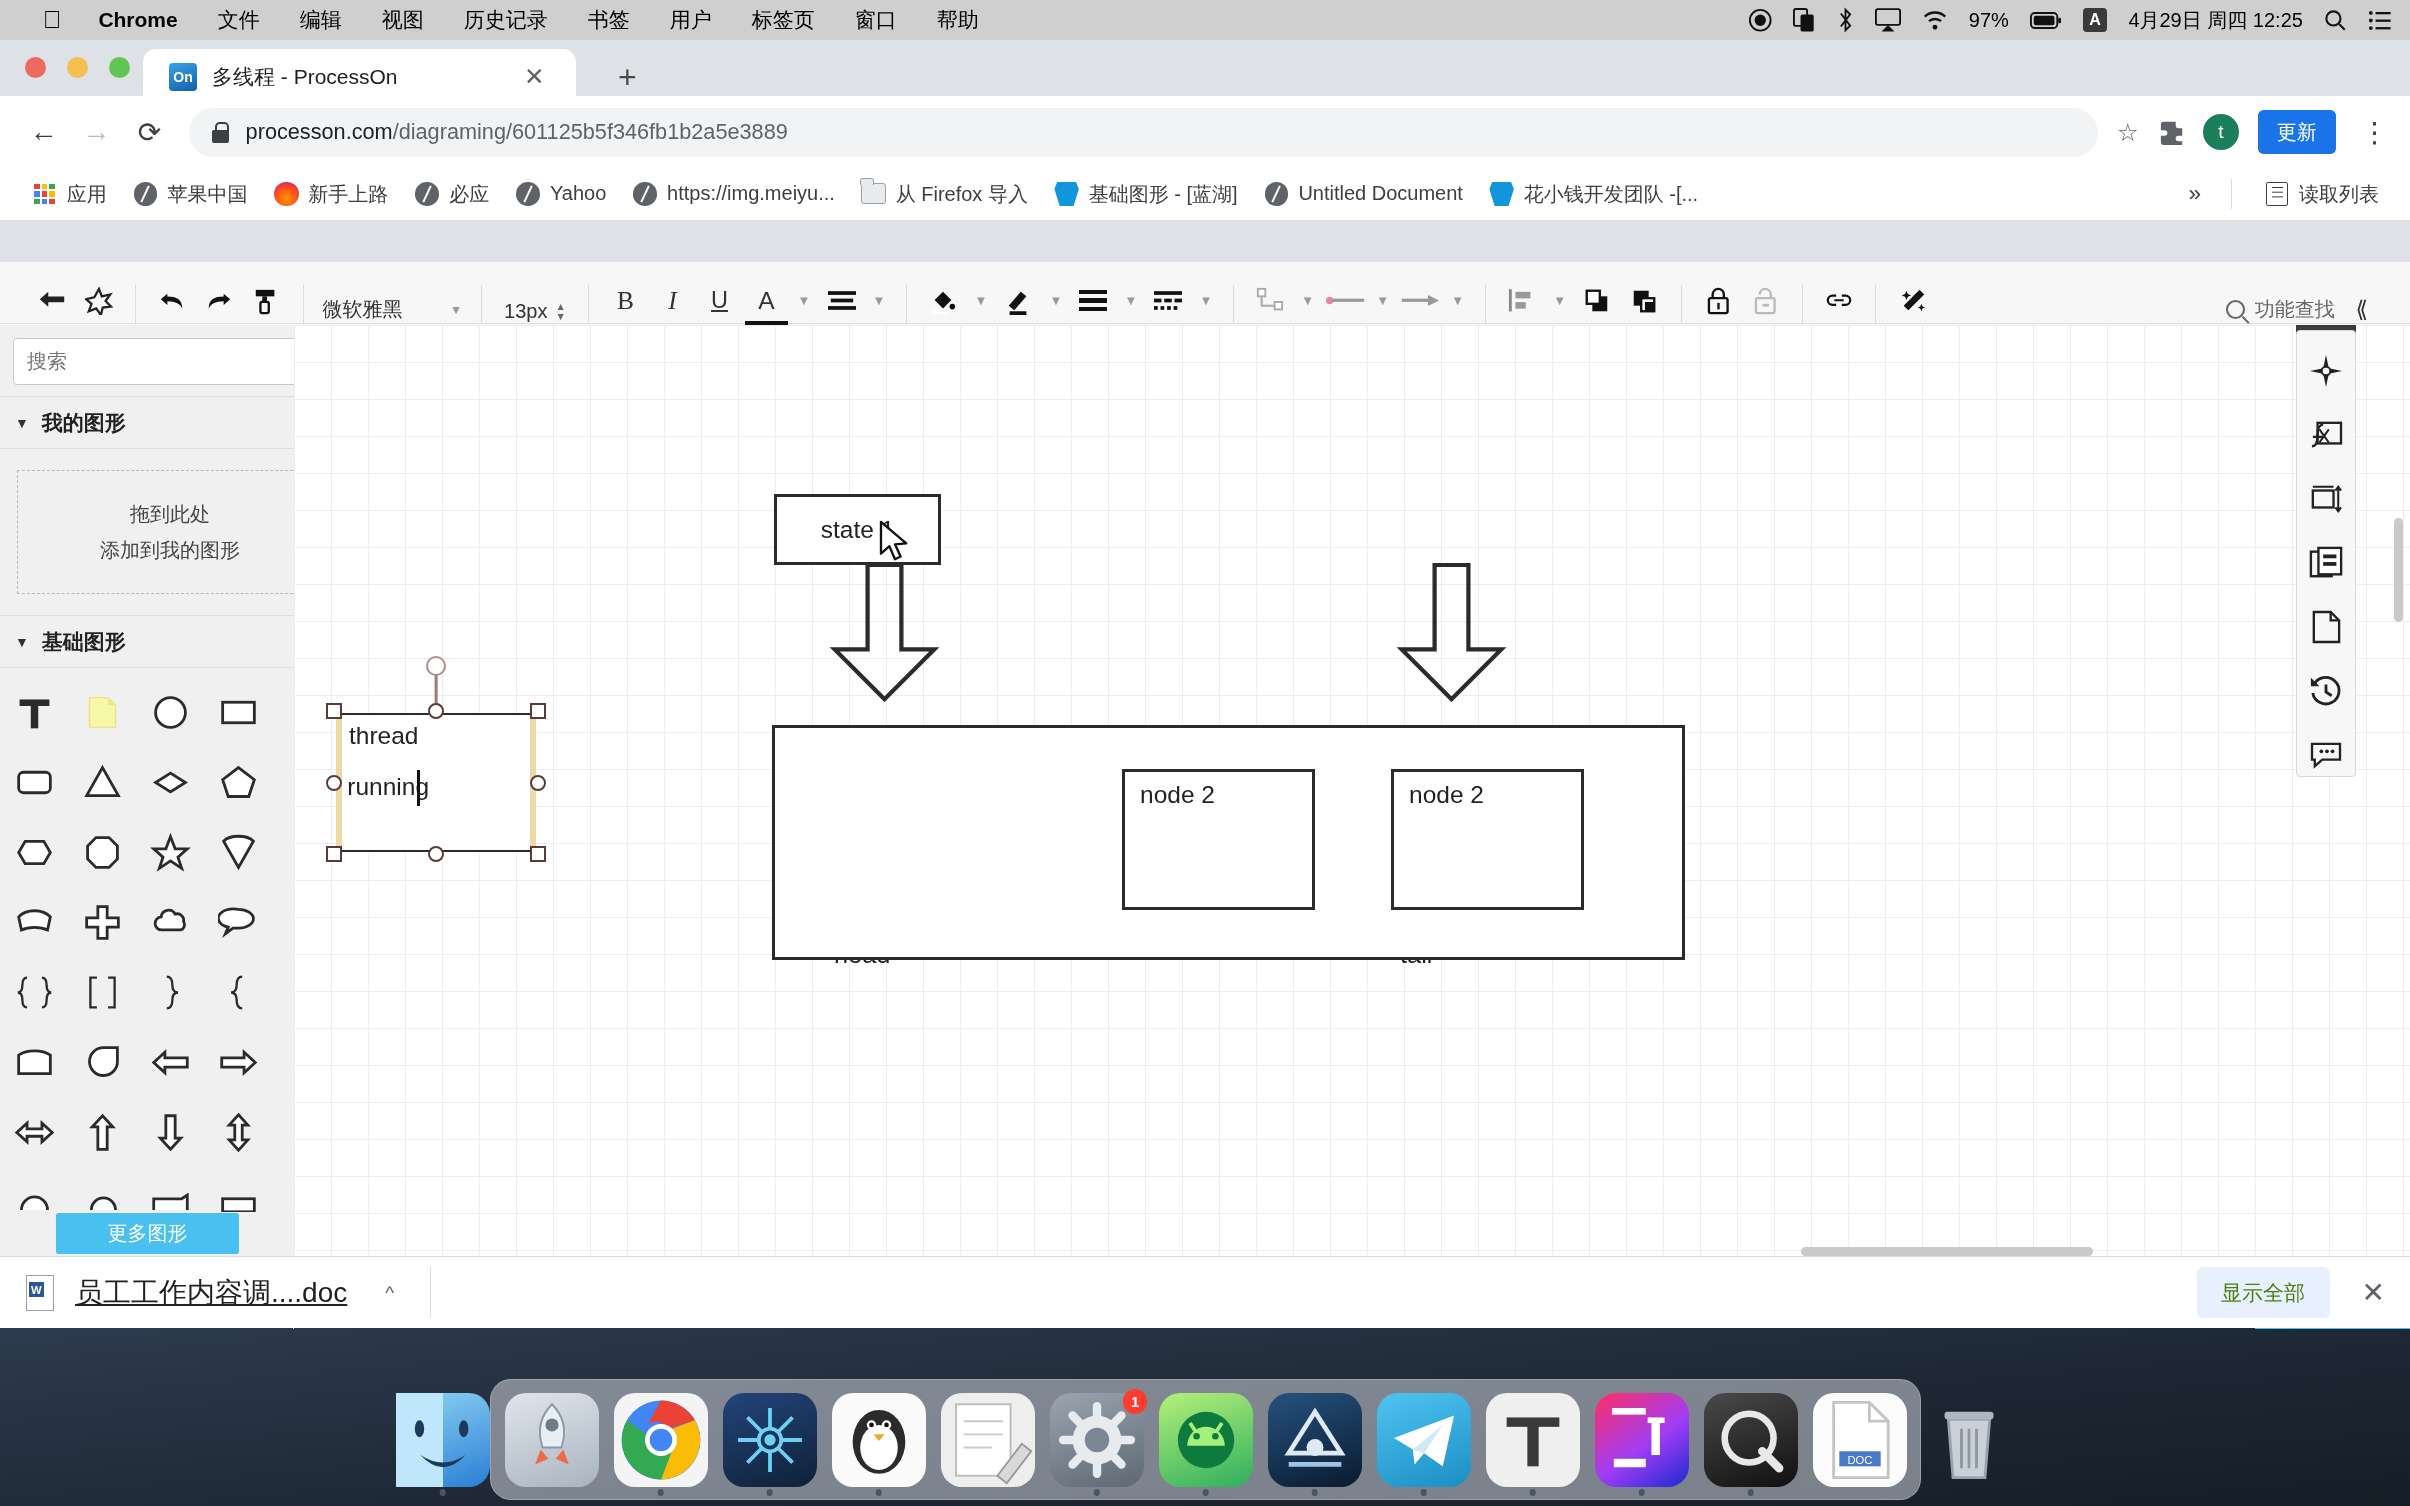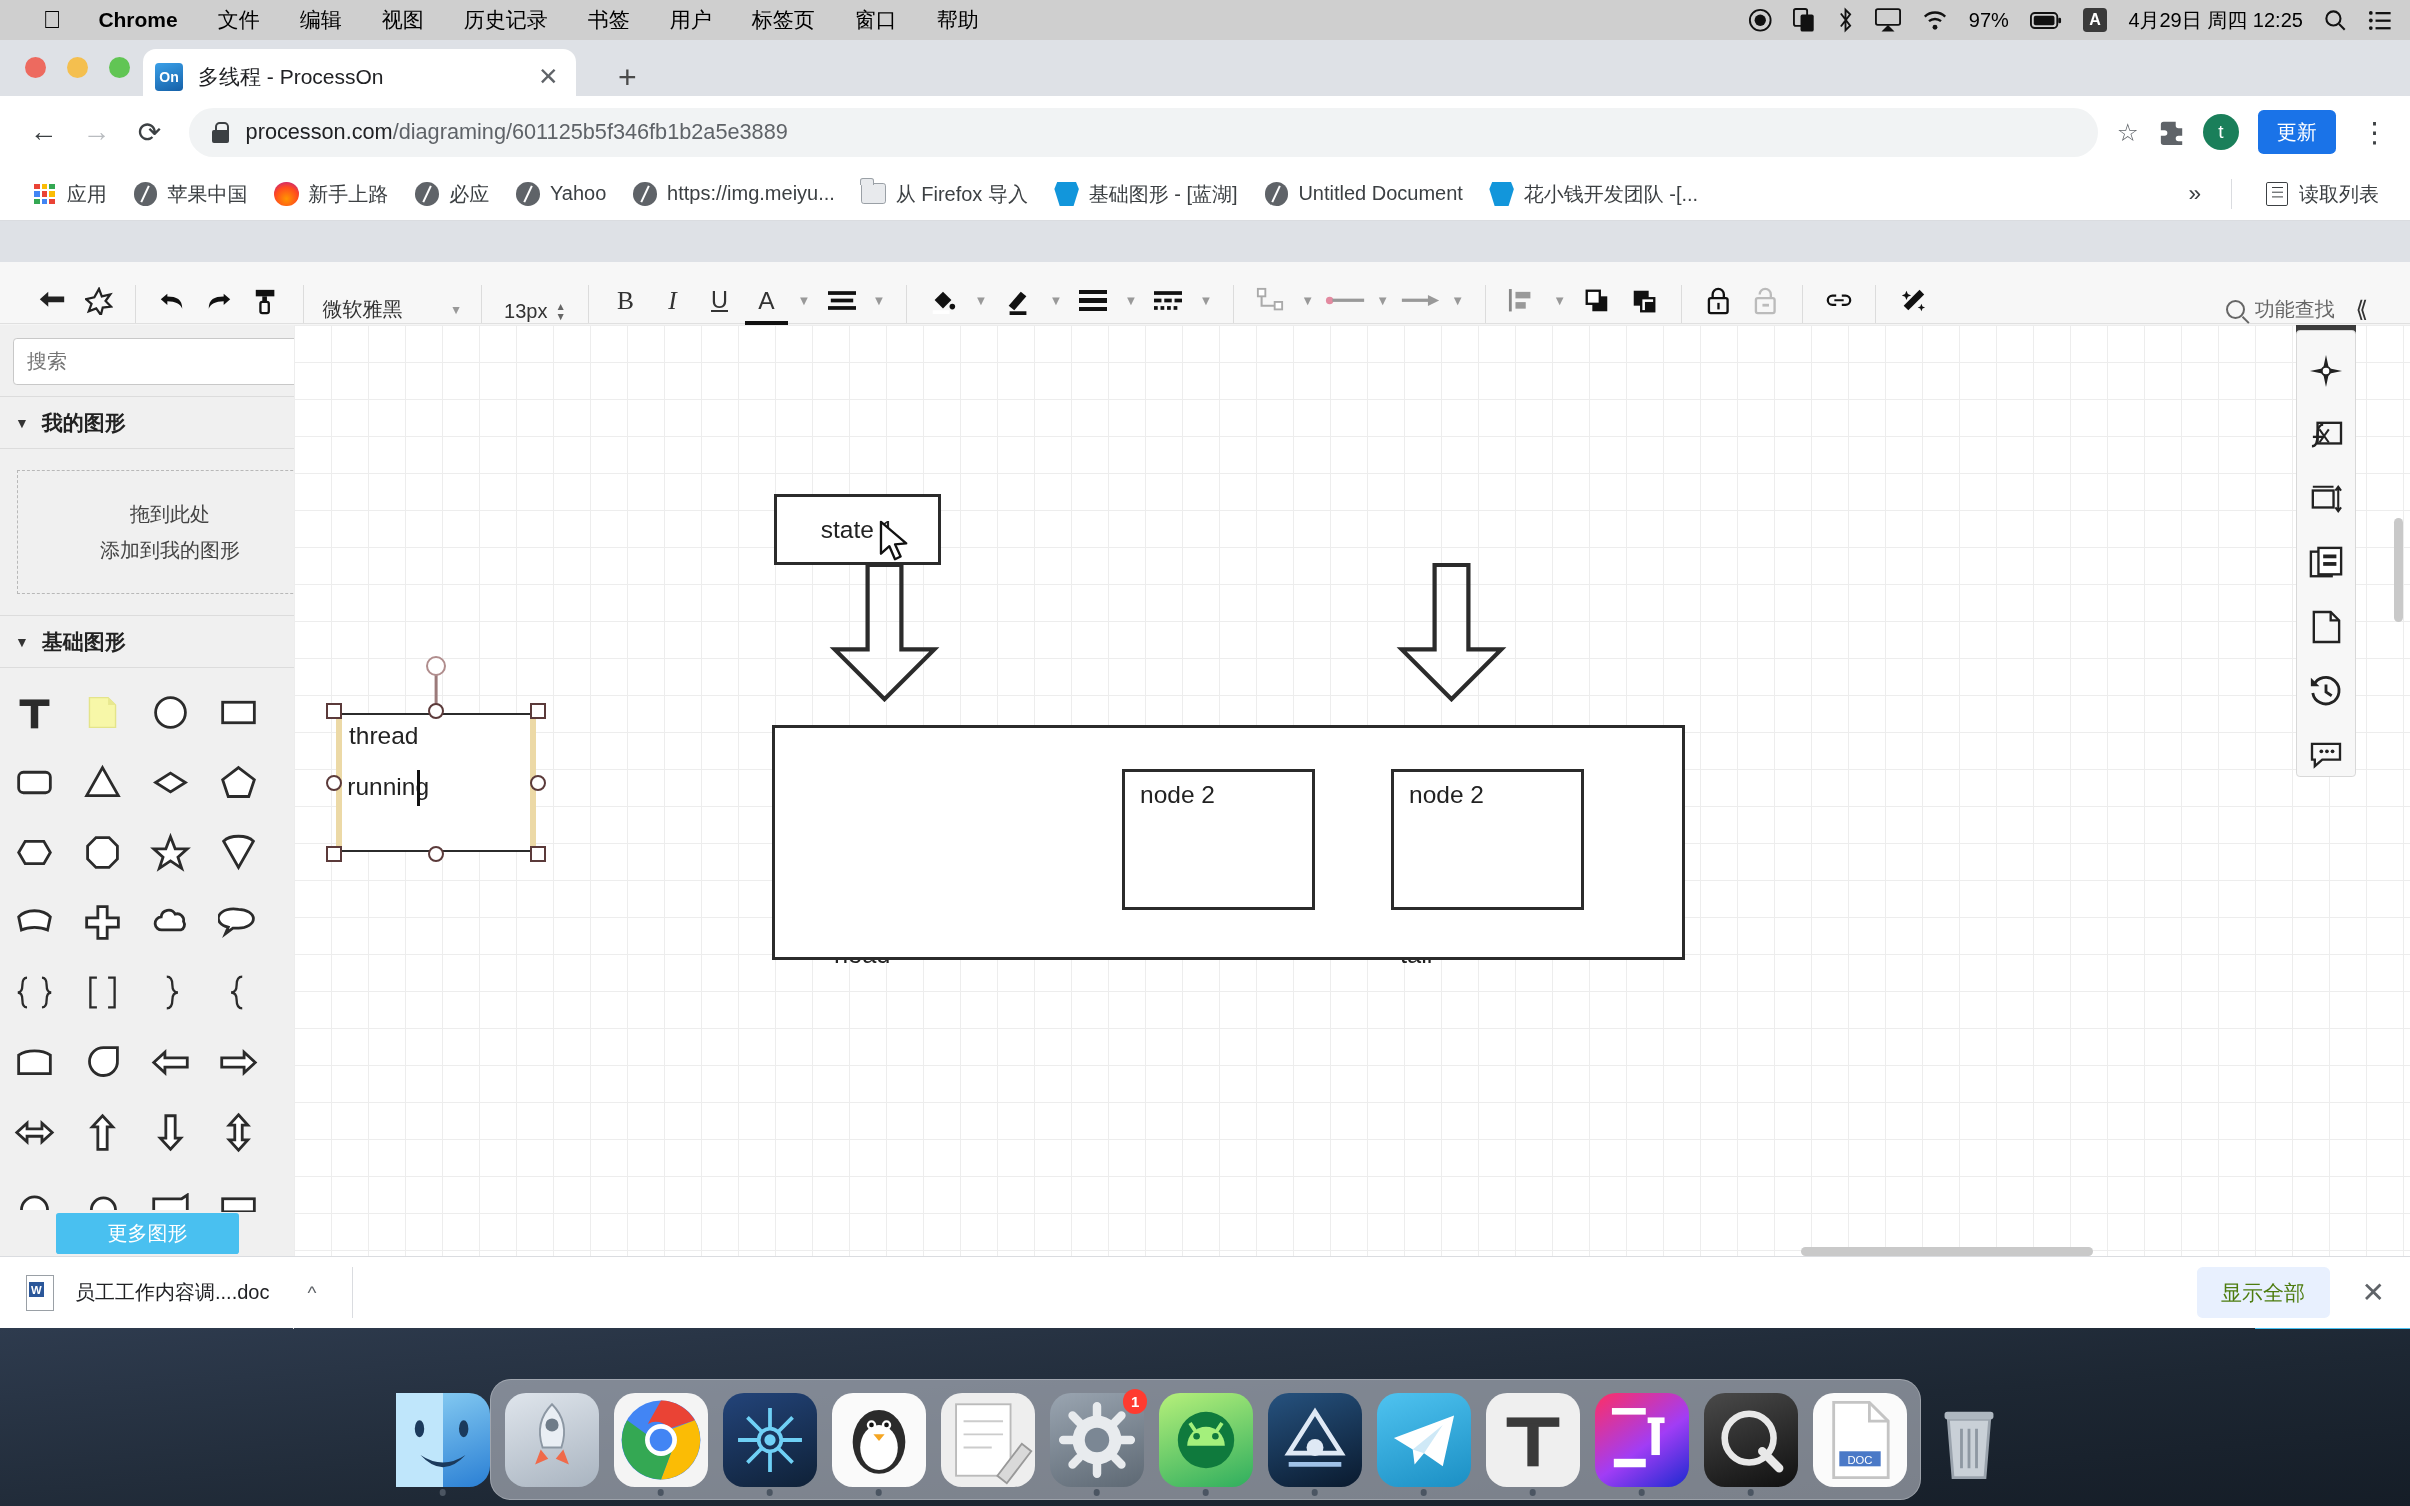--- a/index.html
+++ b/index.html
@@ -43,21 +43,21 @@
     z-index:40;
   }
   
   .tabstrip { position:relative; height:56px; background:#dee1e6; }
   .traffic { position:absolute; left:24.5px; top:17px; display:flex; gap:21px; }
   .tl { width:21px; height:21px; border-radius:50%; }
   .tl.r{background:#ed6a5f;} .tl.y{background:#f4bf4f;} .tl.g{background:#61c554;}
   .tab {
     position:absolute; left:143px; top:9.4px; width:433px; height:55px;
     background:#fff; border-radius:13px 13px 0 0;
-    display:flex; align-items:center; padding:0 12px;
+    display:flex; align-items:center; padding:0 26px;
   }
   .favicon {
     width:28px; height:28px; border-radius:3.8px;
     background:linear-gradient(160deg,#3aa0e8 0%,#1560a8 100%);
     color:#fff; font-size:14px; font-weight:bold;
     display:flex; align-items:center; justify-content:center;
     flex:0 0 auto;
   }
   .tab-title {
     margin-left:15px; font-size:21px; color:#202124;
@@ -283,21 +283,21 @@
 
   
   .dlbar {
     position:absolute; left:0; bottom:0; width:2411px; height:72px;
     background:#fff; border-top:0.9px solid #dadce0;
     display:flex; align-items:center; padding:0 26px; z-index:45;
   }
   .dl-item { display:flex; align-items:center; gap:21px; }
   .doc-ic { width:28px; height:36px; background:#fff; border:1.9px solid #9aa0a6; position:relative; }
   .doc-ic::after{content:"W";position:absolute;left:1.9px;top:6.6px;width:15px;height:15px;background:#2b579a;color:#fff;font-size:11.3px;font-weight:bold;display:flex;align-items:center;justify-content:center;}
-  .dl-name { font-size:20px; color:#202124; }
+  .dl-name { font-size:28px; color:#202124;text-decoration:underline; }
   .dl-chev { font-size:19px; color:#5f6368; padding-left:17px; }
   .dl-sep { width:0.9px; height:51px; background:#dadce0; margin-left:36px; }
   .dl-right { margin-left:auto; display:flex; align-items:center; gap:32px; }
   .showall { background:#e8f0fe; color:#4d7c0f; font-size:21px; padding:11.3px 24.5px; border-radius:5.6px; }
   .dl-close { font-size:28px; color:#5f6368; }
 
   
   .desktop {
     position:absolute; left:0; bottom:0; width:2411px; height:179px;
     background:linear-gradient(175deg,#2e3b4e 0%,#1d2733 60%,#151d27 100%);

